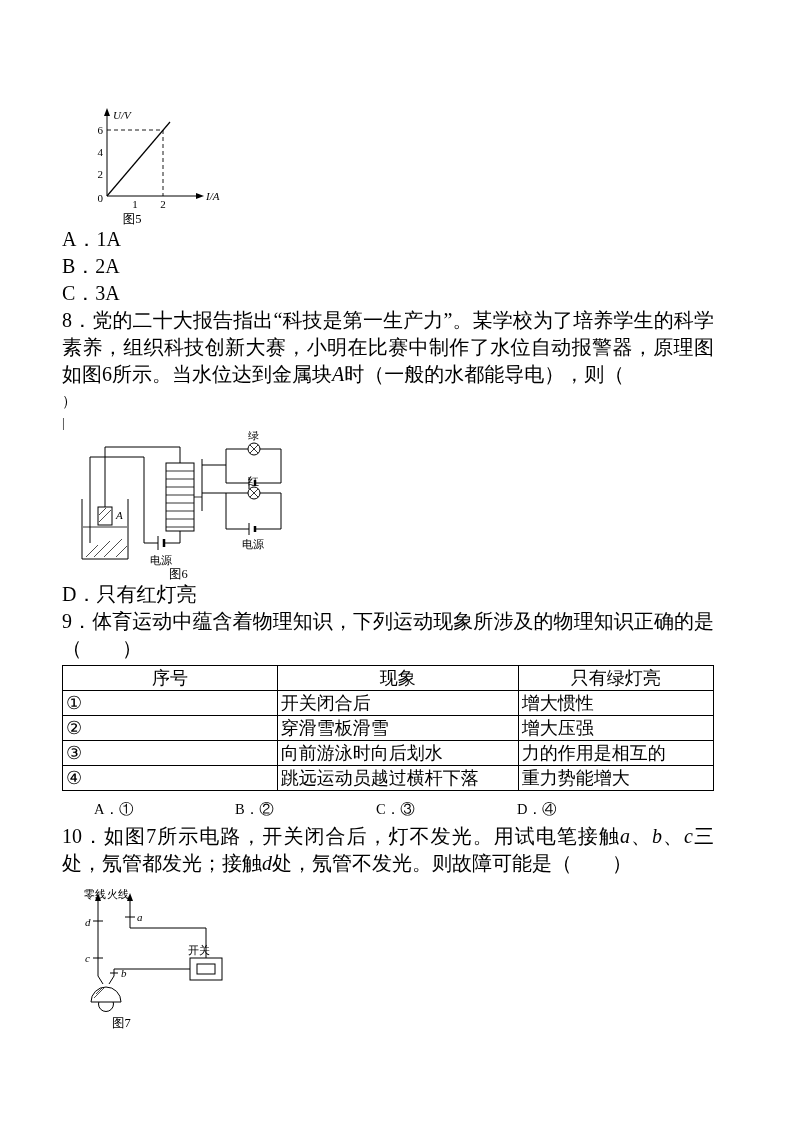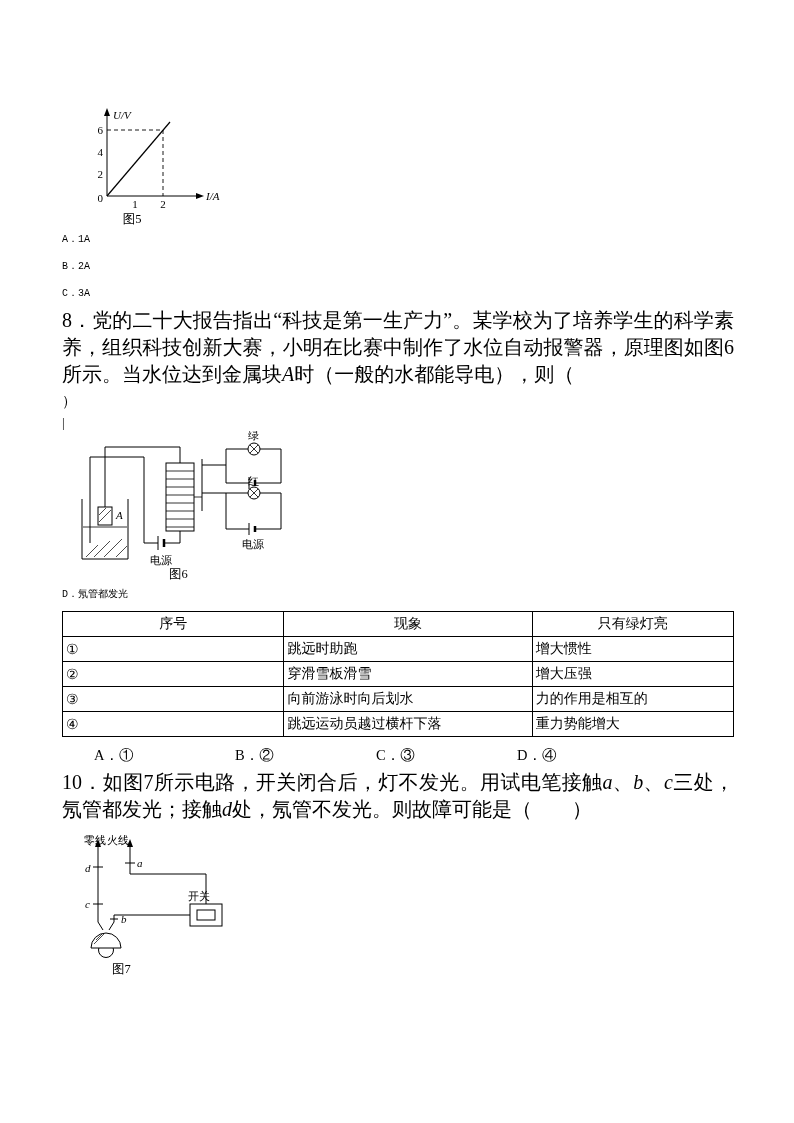--- a/index.html
+++ b/index.html
@@ -2,34 +2,34 @@
 <html><head>
 <meta charset="utf-8">
 <style>
   html,body { margin:0; padding:0; }
   body {
     width:794px; height:1123px;
     background:#ffffff; color:#000;
     font-family:"Liberation Serif","DejaVu Serif",serif;
     overflow:hidden;
   }
-  .content { padding:102px 60px 0 62px; box-sizing:border-box; }
+  .content { padding:102px 80px 0 62px; box-sizing:border-box; }
   .para { margin:0; font-size:20px; line-height:27px; text-align:justify; }
   .line { margin:0; font-size:14.5px; line-height:27px; }
-  .opt  { font-size:10px; line-height:27px;font-family:Liberation Mono, monospace; }
+  .opt  { font-size:20px; line-height:27px; }
   .cursor { font-size:13px; line-height:16px; }
   .it { font-style:italic; }
   svg { display:block; }
   svg text { font-family:"Liberation Serif","DejaVu Serif",serif; }
   .fig5wrap { margin:2px 0 0 20px; }
   .fig6wrap { margin:0 0 0 12px; }
   .fig7wrap { margin:11px 0 0 22px; }
   table.q9tbl { border-collapse:collapse; width:100%; table-layout:fixed; margin:3px 0 4px 0; }
   .q9tbl th, .q9tbl td {
-    border:1px solid #000; font-weight:normal; font-size:14px;
+    border:1px solid #000; font-weight:normal; font-size:18px;
     height:24px; padding:0 3px; overflow:hidden; white-space:nowrap;
   }
   .optrow { line-height:28px; font-size:14.5px;margin-left:32px; }
   .optrow span { display:inline-block; width:141px; }
   .optrow span:last-child { width:auto; }
 </style>
 </head>
 <body>
 
 <div class="content">
@@ -130,38 +130,39 @@
         <text x="174" y="8">绿</text>
         <text x="174" y="54">红</text>
         <text x="76" y="133">电源</text>
         <text x="168" y="117">电源</text>
       </g>
       <text x="95" y="147" font-size="12.5" fill="#000">图6</text>
     </svg>
   </div>
 
   <div>
-    <div class="opt">D．氖管都发光</div>
-  </div>
-
+    <div class="opt">D．只有红灯亮</div>
+  </div>
+
+  <p class="para">9．体育运动中蕴含着物理知识，下列运动现象所涉及的物理知识正确的是（　　）</p>
   <table class="q9tbl">
     <colgroup>
         <col style="width:33%">
         <col style="width:37%">
         <col style="width:30%">
       </colgroup>
     <tbody>
         <tr>
       <th>序号</th>
       <th>现象</th>
       <th>只有绿灯亮</th>
     </tr>
     <tr>
       <td>①</td>
-      <td>跳远时助跑</td>
+      <td>开关闭合后</td>
       <td>增大惯性</td>
     </tr>
     <tr>
       <td>②</td>
       <td>穿滑雪板滑雪</td>
       <td>增大压强</td>
     </tr>
     <tr>
       <td>③</td>
       <td>向前游泳时向后划水</td>

